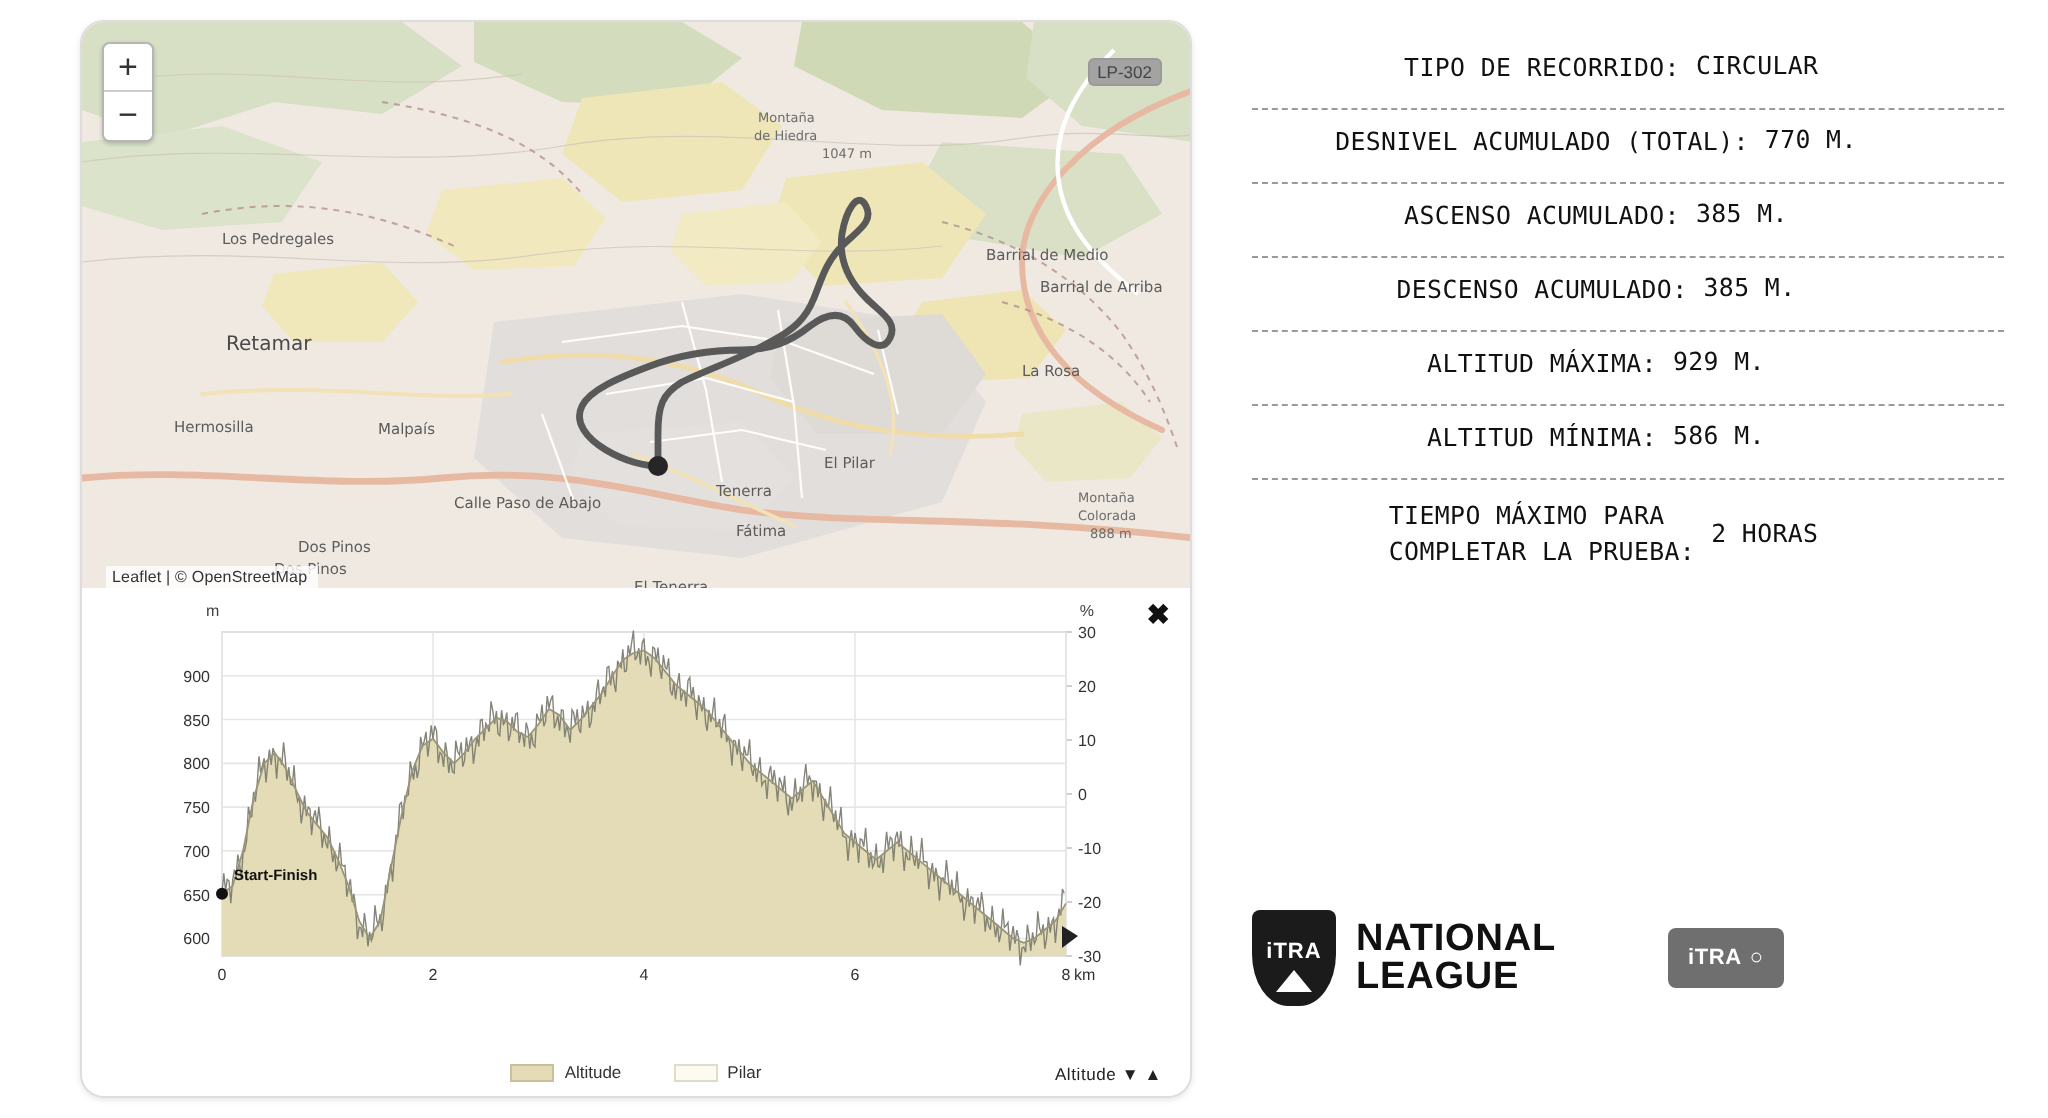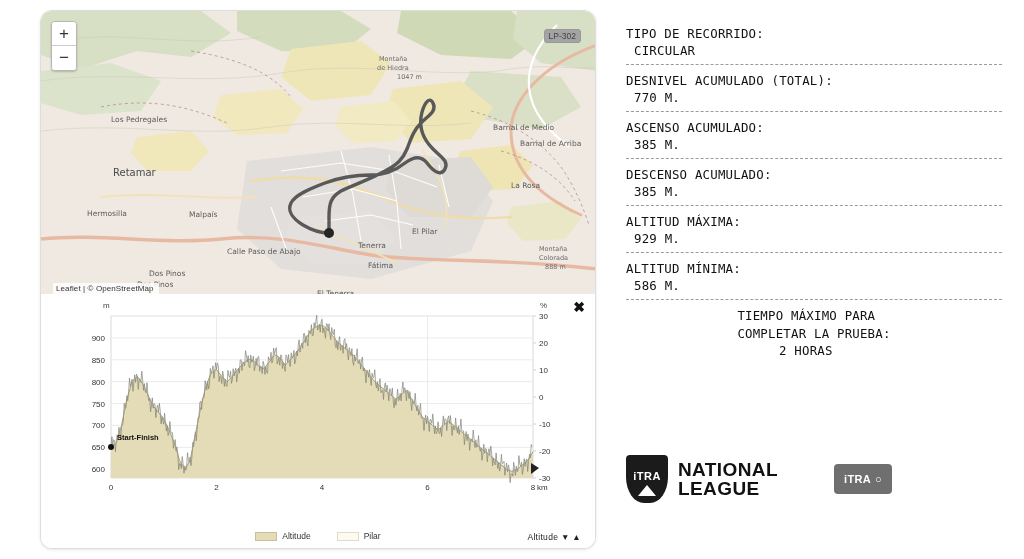--- a/index.html
+++ b/index.html
@@ -164,21 +164,20 @@
     width: 416px; height: 559px;
     padding: 22px 22px 0 18px;
     font-family: "DejaVu Sans Mono", monospace;
   }
   .row {
     display: flex;
     align-items: flex-start;
     justify-content: center;
     padding: 3px 0 2px 0;
     min-height: 28px;
-    flex-direction: column;
   }
   .row .lbl {
     font-size: 12.4px;
     color: #111;
     letter-spacing: .2px;
     line-height: 1.45;
     white-space: pre-line;
   }
   .row .val {
     font-size: 12.4px;
@@ -332,21 +331,21 @@
 
         <div class="road-label">LP-302</div>
 
         <div class="attribution">
           <span>Leaflet</span><span> | © </span><span>OpenStreetMap</span>
         </div>
 
         <div id="map-labels">
             <div class="mlabel sm" style="left: 338px; top: 44px;">Montaña</div>
             <div class="mlabel sm" style="left: 336px; top: 53px;">de Hiedra</div>
-            <div class="mlabel sm" style="left: 328px; top: 62px; padding-left: 28px;">1047 m</div>
+            <div class="mlabel sm" style="left: 342px; top: 62px; padding-left: 28px;">1047 m</div>
             <div class="mlabel" style="left: 70px; top: 104px;">Los Pedregales</div>
             <div class="mlabel" style="left: 452px; top: 112px;">Barrial de Medio</div>
             <div class="mlabel" style="left: 479px; top: 128px;">Barrial de Arriba</div>
             <div class="mlabel big" style="left: 72px; top: 156px;">Retamar</div>
             <div class="mlabel" style="left: 440px; top: 170px; padding-left: 30px;">La Rosa</div>
             <div class="mlabel" style="left: 148px; top: 199px;">Malpaís</div>
             <div class="mlabel" style="left: 46px; top: 198px;">Hermosilla</div>
             <div class="mlabel" style="left: 186px; top: 196px; margin-top: 40px;">Calle Paso de Abajo</div>
             <div class="mlabel" style="left: 317px; top: 202px; margin-top: 28px;">Tenerra</div>
             <div class="mlabel" style="left: 371px; top: 216px;">El Pilar</div>

